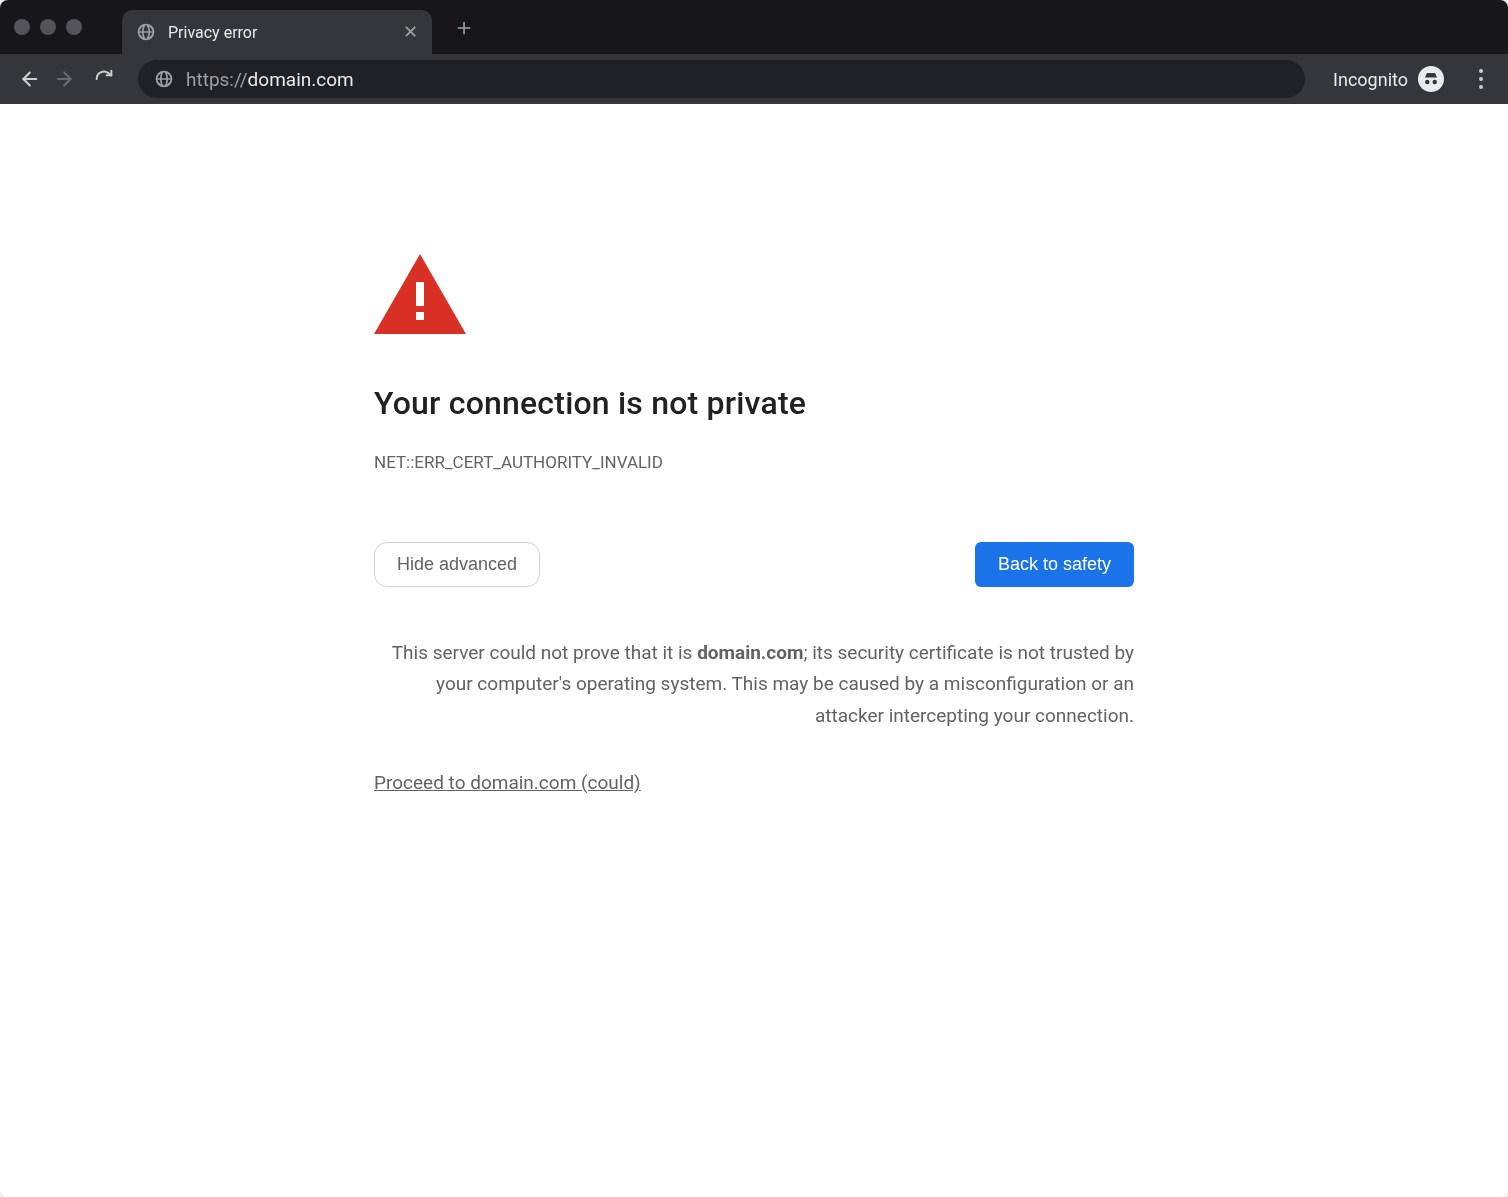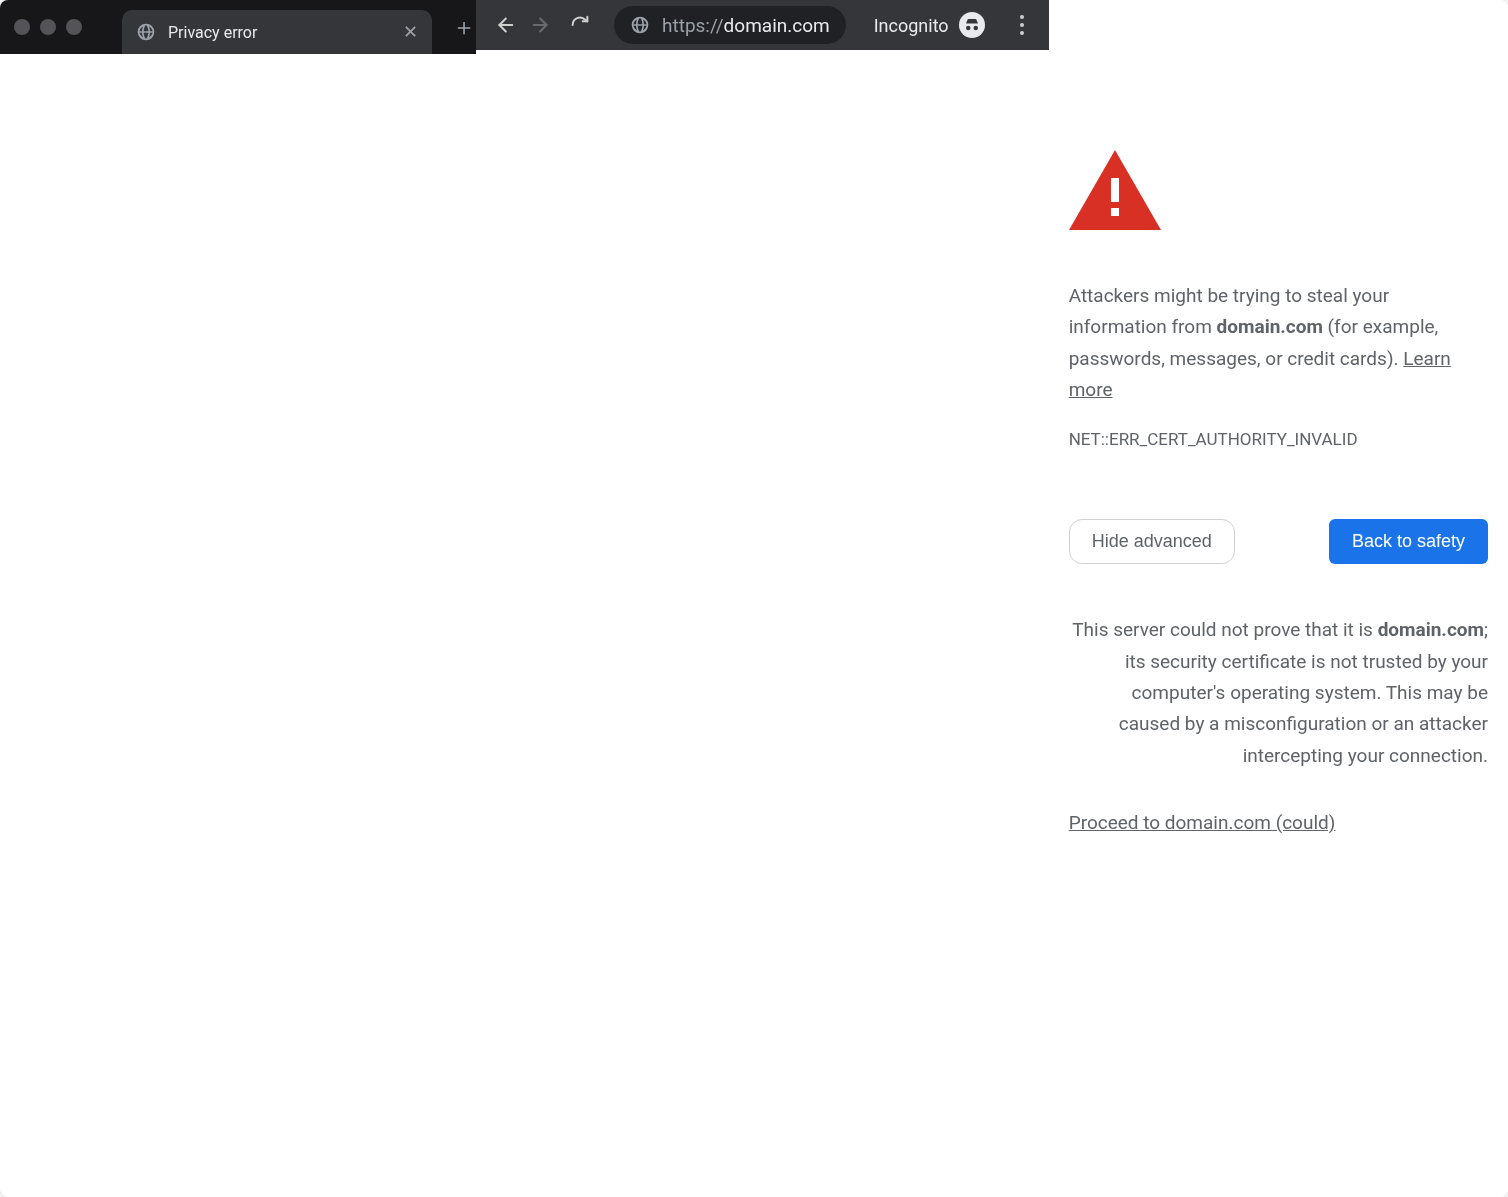--- a/index.html
+++ b/index.html
@@ -1,17 +1,17 @@
 <!DOCTYPE html>
 <html><head>
 <meta charset="utf-8">
 <style>
   * { margin:0; padding:0; box-sizing:border-box; }
   html,body { width:100%; height:100%; font-family:-apple-system,BlinkMacSystemFont,"Segoe UI",Roboto,Arial,sans-serif; background:#f5f5f5; }
-  .window { width:1508px; height:1197px; background:#ffffff; border-radius:8px; overflow:hidden; display:flex; box-shadow:0 0 0 1px rgba(0,0,0,0.05); }
+  .window { width:1508px; height:1197px; background:#ffffff; border-radius:8px; overflow:hidden; display:flex; flex-direction:column; box-shadow:0 0 0 1px rgba(0,0,0,0.05); }
 
   
   .titlebar { height:54px; background:#17171a; display:flex; align-items:center; padding-left:14px; }
   .traffic { display:flex; gap:10px; margin-right:40px; }
   .traffic .dot { width:16px; height:16px; border-radius:50%; background:#535358; }
   .tab { height:44px; min-width:310px; background:#35363a; border-radius:10px 10px 0 0; display:flex; align-items:center; padding:0 14px; gap:12px; margin-top:10px; }
   .tab .title { color:#e8eaed; font-size:16px; flex:1; }
   .tab .favicon svg { width:20px; height:20px; display:block; fill:#9aa0a6; }
   .tab .close { color:#9aa0a6; font-size:18px; line-height:1; cursor:pointer; }
   .newtab { margin-left:20px; color:#9aa0a6; font-size:24px; cursor:pointer; }
@@ -119,24 +119,22 @@
     <div class="content">
 
       <div class="warn-icon">
         <svg viewBox="0 0 92 80">
           <polygon points="46,0 92,80 0,80" fill="#d93025"></polygon>
           <rect x="42" y="28" width="8" height="24" fill="#ffffff"></rect>
           <rect x="42" y="58" width="8" height="8" fill="#ffffff"></rect>
         </svg>
       </div>
 
+      <h1 class="heading">Your connection is not private</h1>
 
-      <p class="para">
-        <span>Attackers might be trying to steal your information from </span><strong>domain.com</strong><span> (for example, passwords, messages, or credit cards). </span><a class="learn">Learn more</a>
-      </p>
 
       <div class="errcode">NET::ERR_CERT_AUTHORITY_INVALID</div>
 
       <div class="btnrow">
         <button class="btn secondary">Hide advanced</button>
         <button class="btn primary">Back to safety</button>
       </div>
 
       <p class="advanced-text">
         <span>This server could not prove that it is </span><strong>domain.com</strong><span>; its security certificate is not trusted by your computer's operating system. This may be caused by a misconfiguration or an attacker intercepting your connection.</span>

